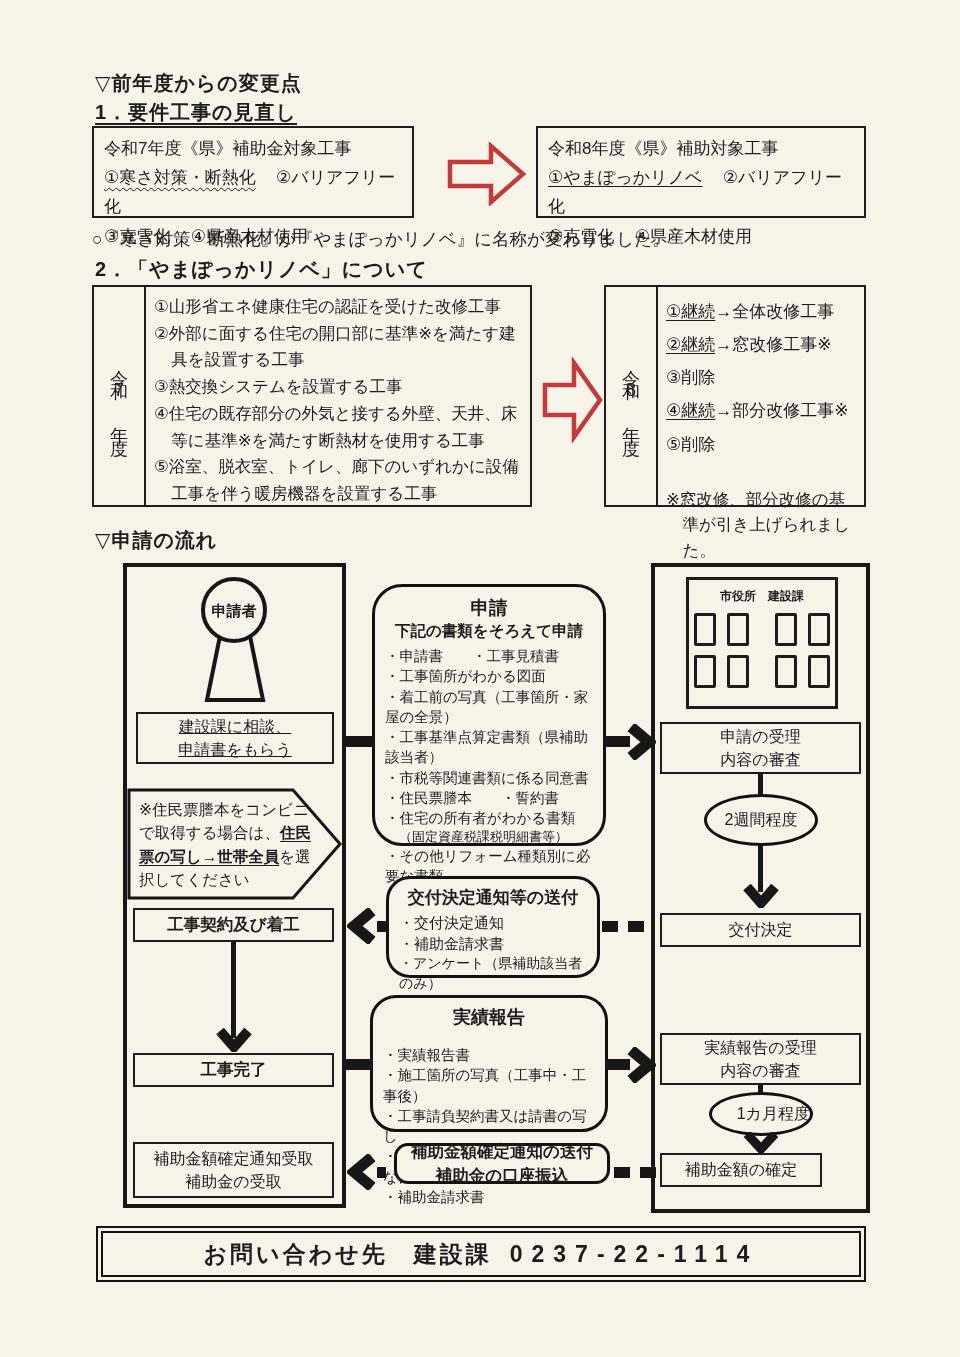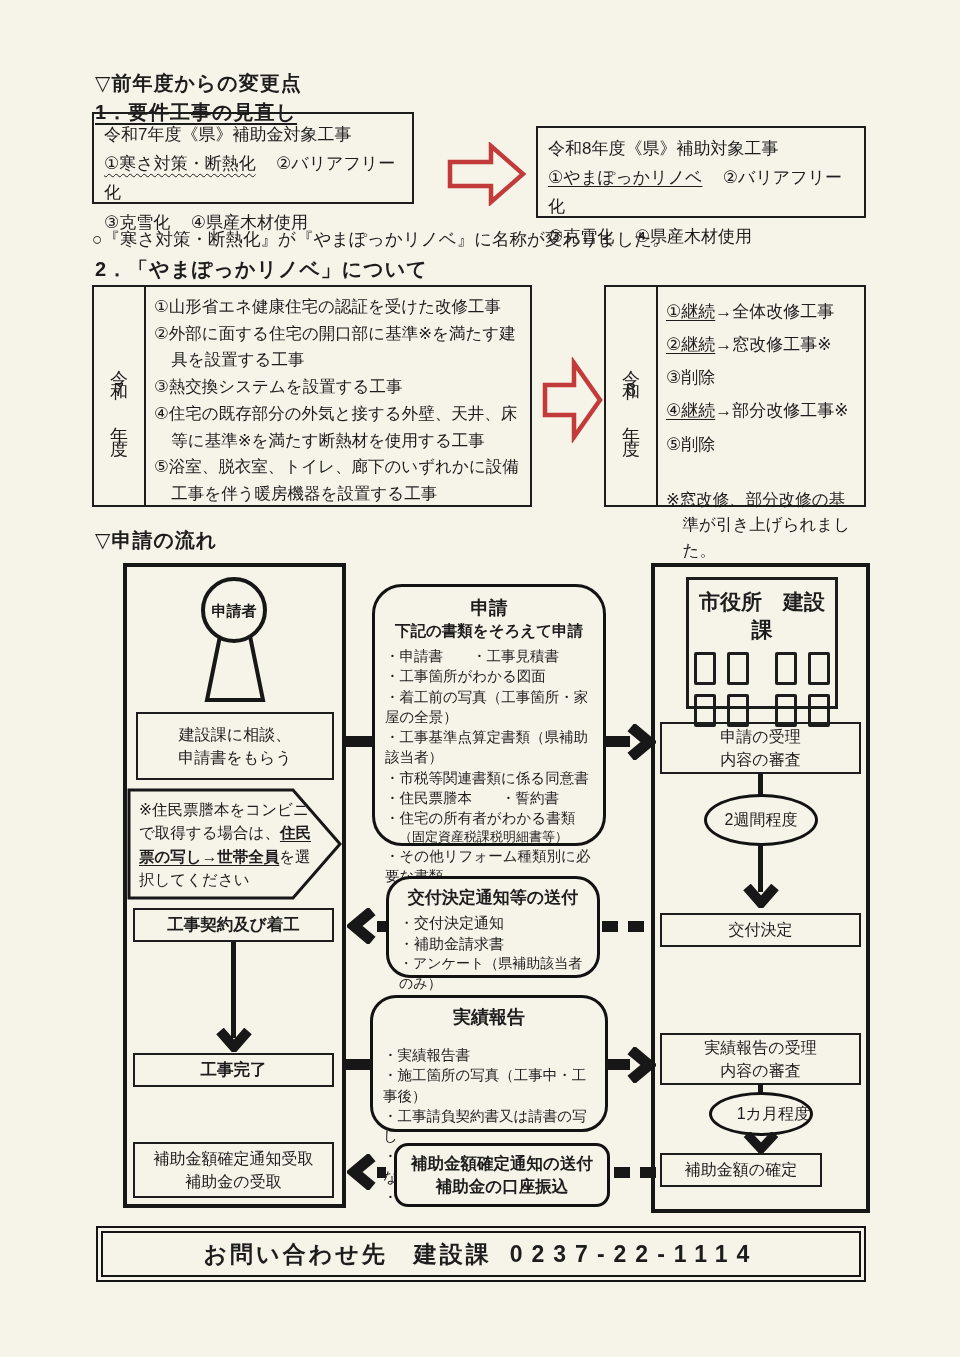--- a/index.html
+++ b/index.html
@@ -54,21 +54,21 @@
   svg{display:block;}
 </style>
 </head>
 <body>
 
 <div class="page">
 
   <div class="abs h1" style="left:95px;top:70px;">▽前年度からの変更点</div>
   <div class="abs h2 underline-h" style="left:95px;top:99px;">1．要件工事の見直し</div>
 
-  <div class="abs box s1box" style="left:92px;top:112px;width:322px;height:92px;">
+  <div class="abs box s1box" style="left:92px;top:126px;width:322px;height:92px;">
     <div>令和7年度《県》補助金対象工事</div>
     <div><span class="uw">①寒さ対策・断熱化</span><span class="gapsp"></span><span>②バリアフリー化</span></div>
     <div><span>③克雪化</span><span class="gapsp"></span><span>④県産木材使用</span></div>
   </div>
 
   <svg class="abs" style="left:447px;top:142px;" width="80" height="64" viewBox="0 0 80 64">
     <polygon points="3,20 44,20 44,4 76,32 44,60 44,44 3,44" fill="#f6f3e9" stroke="#c23b3a" stroke-width="4.5" stroke-linejoin="miter"></polygon>
   </svg>
 
   <div class="abs box s1box" style="left:536px;top:126px;width:330px;height:92px;">
@@ -111,21 +111,21 @@
   <div class="abs h1" style="left:95px;top:527px;">▽申請の流れ</div>
 
   <div class="abs lane" style="left:123px;top:563px;width:223px;height:645px;"></div>
 
   <svg class="abs" style="left:178px;top:576px;" width="112" height="132" viewBox="0 0 112 132">
     <path d="M42 60 L29 124 L85 124 L72 60 Z" fill="none" stroke="#171717" stroke-width="4"></path>
     <circle cx="56" cy="34" r="31" fill="#f6f3e9" stroke="#171717" stroke-width="4"></circle>
     <text x="56" y="40" text-anchor="middle" font-size="15" font-weight="600" fill="#1d1d1d">申請者</text>
   </svg>
 
-  <div class="abs flowbox" style="left:136px;top:712px;width:198px;height:68px;">
+  <div class="abs flowbox" style="left:136px;top:712px;width:198px;height:52px;text-decoration:underline;">
     <div>建設課に相談、</div>
     <div>申請書をもらう</div>
   </div>
 
   <svg class="abs" style="left:127px;top:788px;" width="216" height="112" viewBox="0 0 216 112">
     <polygon points="2,2 166,2 213,56 166,110 2,110" fill="#f6f3e9" stroke="#171717" stroke-width="3"></polygon>
   </svg>
   <div class="abs" style="left:139px;top:798px;width:172px;font-size:15.5px;line-height:1.5;"><span>※住民票謄本をコンビニで取得する場合は、</span><span class="u b">住民票の写し→世帯全員</span><span>を選択してください</span></div>
 
   <div class="abs flowbox b" style="left:133px;top:908px;width:201px;height:34px;font-size:16.5px;">
@@ -142,21 +142,21 @@
   </div>
 
   <div class="abs flowbox" style="left:133px;top:1142px;width:201px;height:56px;">
     <div>補助金額確定通知受取</div>
     <div>補助金の受取</div>
   </div>
 
   <div class="abs lane" style="left:651px;top:563px;width:219px;height:650px;"></div>
 
   <div class="abs" style="left:686px;top:577px;width:152px;height:132px;border:3px solid #1d1d1d;box-sizing:border-box;">
-    <div class="center b" style="font-size:21px;margin-top:8px;">市役所　建設課</div>
+    <div class="center b" style="font-size:12px;margin-top:8px;">市役所　建設課</div>
     <div style="display:flex;justify-content:center;gap:11px;margin-top:8px;">
       <div class="win"></div>
       <div class="win"></div>
       <div style="width:4px;"></div>
       <div class="win"></div>
       <div class="win"></div>
     </div>
     <div style="display:flex;justify-content:center;gap:11px;margin-top:9px;">
       <div class="win"></div>
       <div class="win"></div>
@@ -249,21 +249,21 @@
       <li>・補助金請求書</li>
     </ul>
   </div>
 
   <div class="abs bar" style="left:345px;top:1059px;width:27px;"></div>
   <div class="abs bar" style="left:606px;top:1059px;width:24px;"></div>
   <svg class="abs" style="left:626px;top:1047px;" width="30" height="36" viewBox="0 0 30 36">
     <path d="M5 3 L23 18 L5 33" fill="none" stroke="#171717" stroke-width="11"></path>
   </svg>
 
-  <div class="abs bubble" style="left:394px;top:1143px;width:216px;height:64px;border-radius:14px;display:flex;flex-direction:column;justify-content:center;">
+  <div class="abs bubble" style="left:394px;top:1143px;width:216px;height:41px;border-radius:14px;display:flex;flex-direction:column;justify-content:center;">
     <div class="center b" style="font-size:16.5px;line-height:1.4;">補助金額確定通知の送付</div>
     <div class="center b" style="font-size:16.5px;line-height:1.4;">補助金の口座振込</div>
   </div>
 
   <svg class="abs" style="left:347px;top:1154px;" width="30" height="36" viewBox="0 0 30 36">
     <path d="M25 3 L7 18 L25 33" fill="none" stroke="#171717" stroke-width="11"></path>
   </svg>
   <div class="abs dashstub" style="left:377px;top:1167px;width:9px;"></div>
   <div class="abs dashes" style="left:614px;top:1167px;width:44px;"></div>
 

